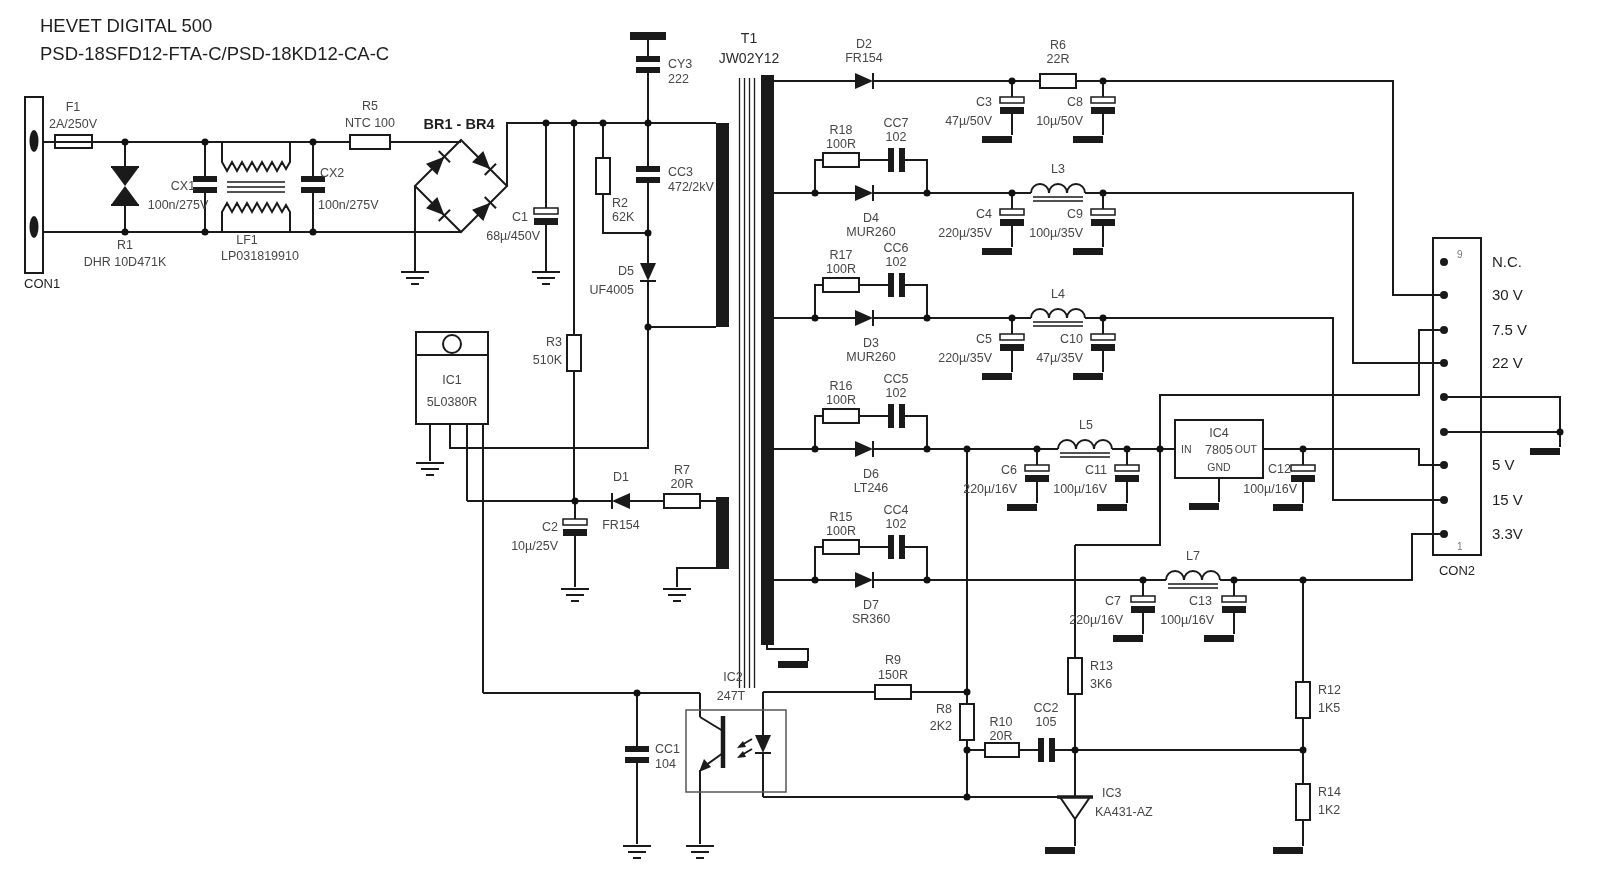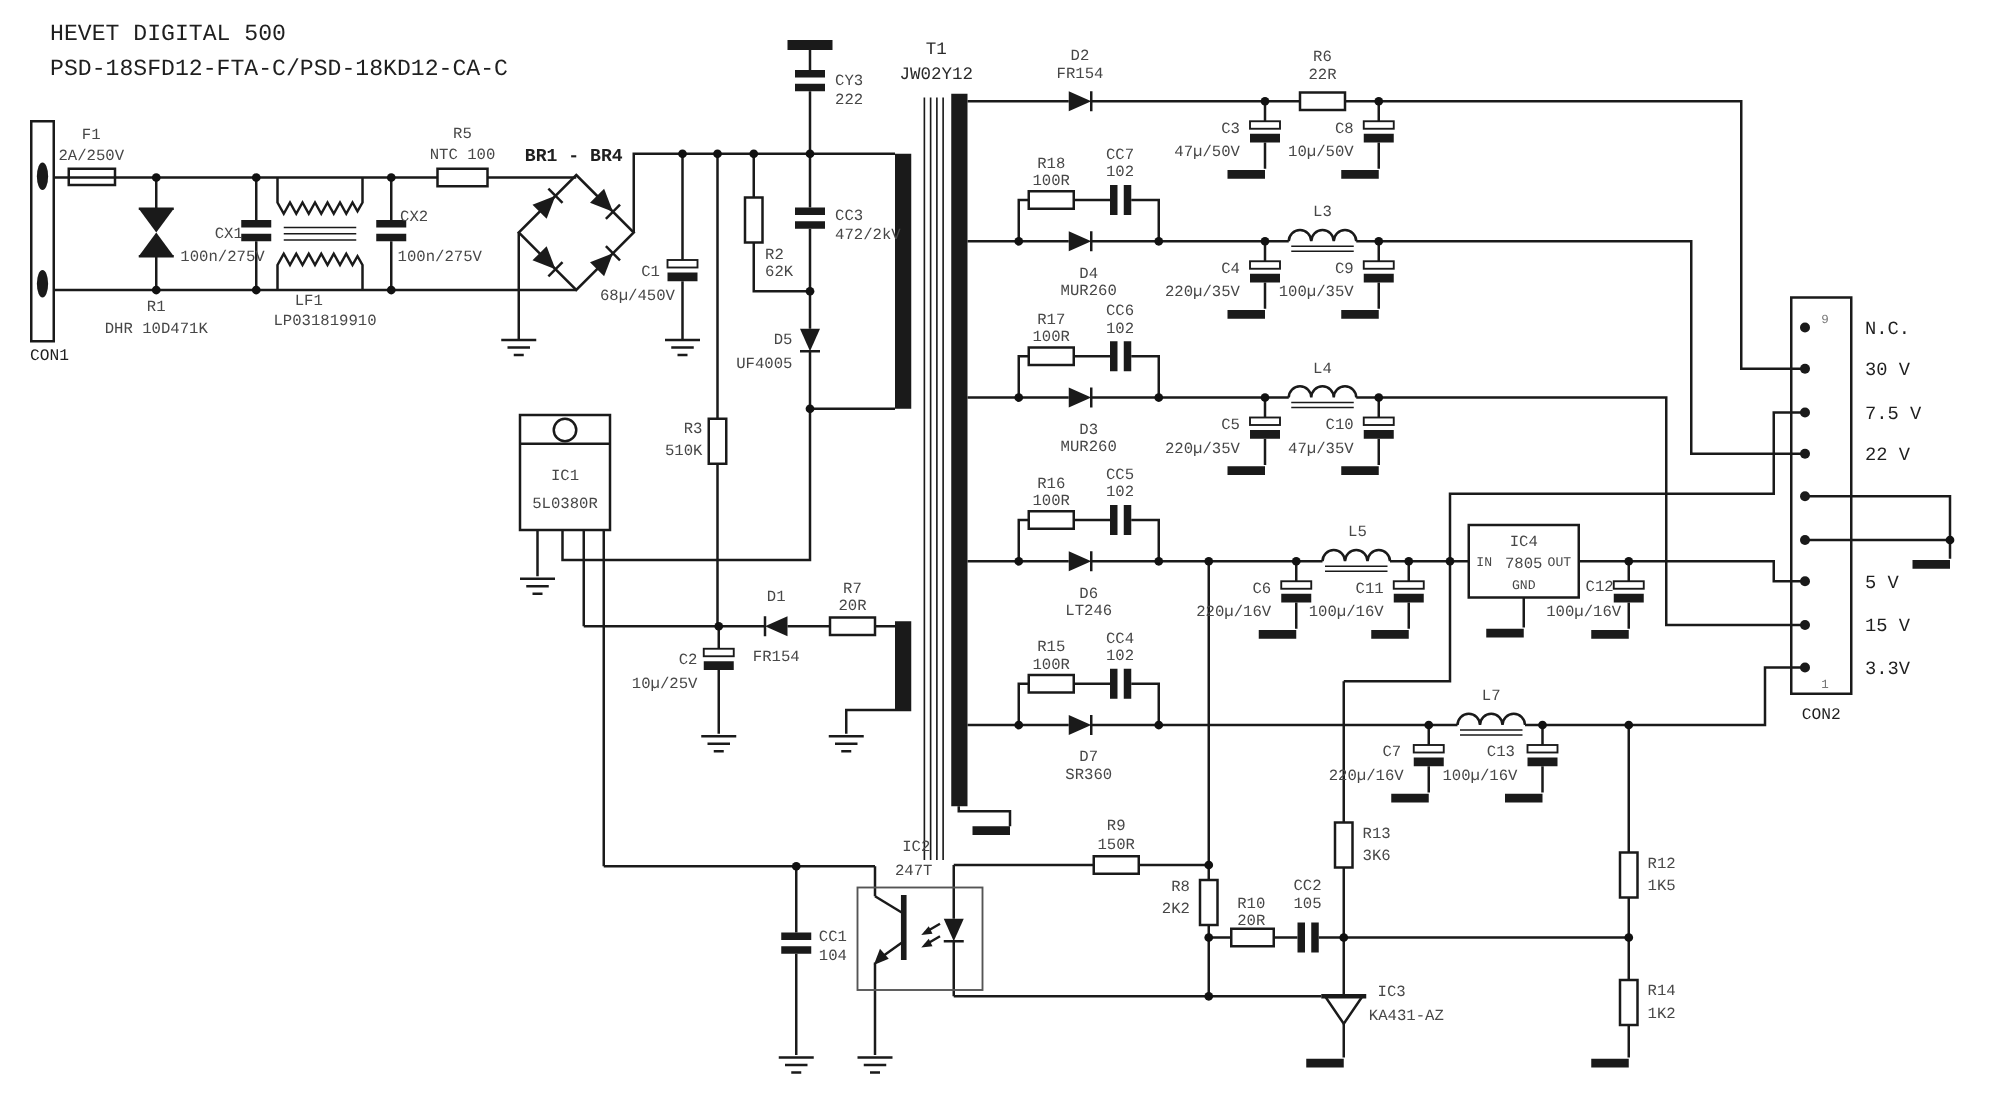--- a/index.html
+++ b/index.html
@@ -1,17 +1,17 @@
 <!DOCTYPE html>
 <html><head>
 <meta charset="utf-8">
 <style>
   html,body{margin:0;padding:0;background:#fff;}
   .page{width:1600px;height:887px;position:relative;background:#fff;
-        font-family:Liberation Mono, monospace;}
+        font-family:Liberation Sans, sans-serif;}
   svg{display:block}
   .w{stroke:#1a1a1a;stroke-width:2;fill:none}
   .thin{stroke:#1a1a1a;stroke-width:1.3;fill:none}
   .blk{fill:#1a1a1a;stroke:none}
   .box{fill:#fff;stroke:#1a1a1a;stroke-width:2}
   .obox{fill:none;stroke:#1a1a1a;stroke-width:2}
   .lb{font-size:12.5px;fill:#474747}
   .lbd{font-size:13px;fill:#1f1f1f}
   .t1{font-size:18.5px;fill:#1f1f1f}
   .tt{font-size:14px;fill:#2a2a2a}

